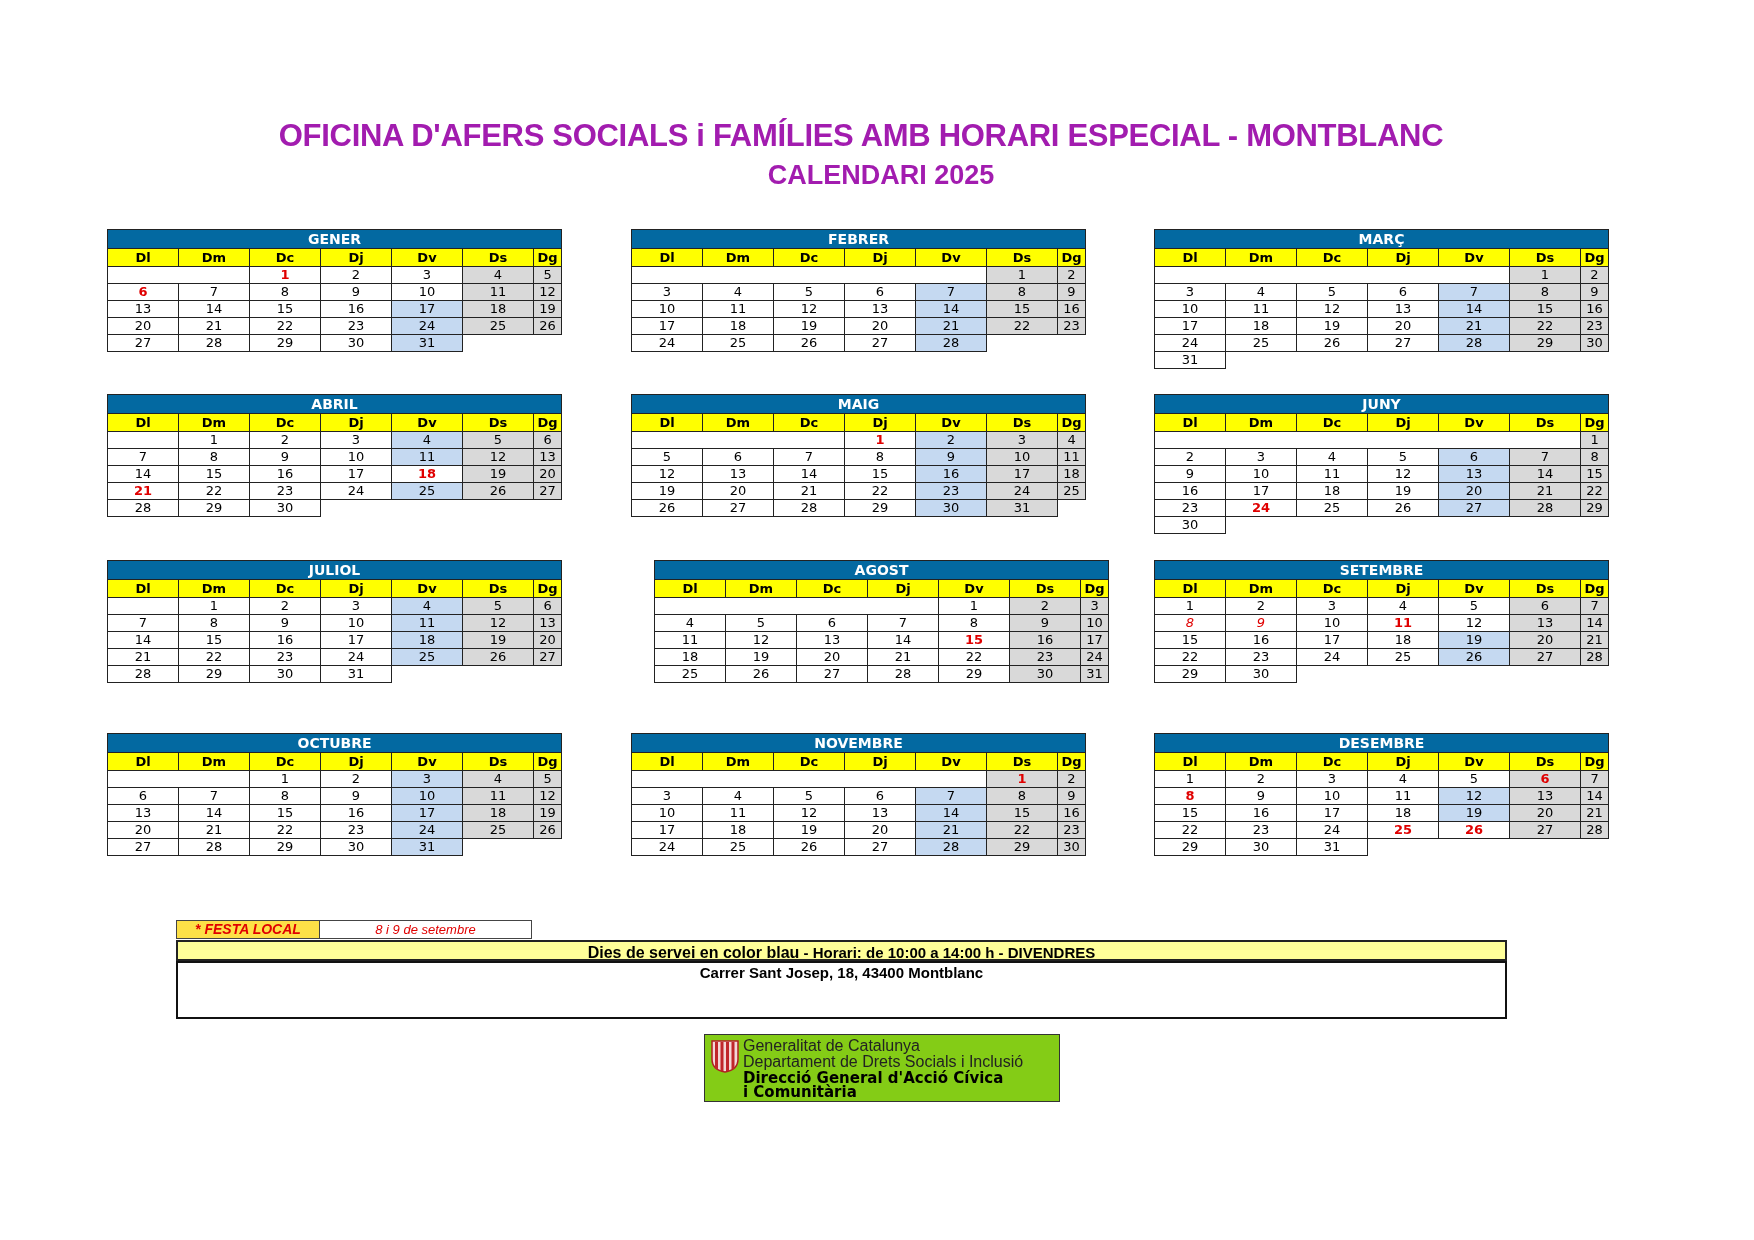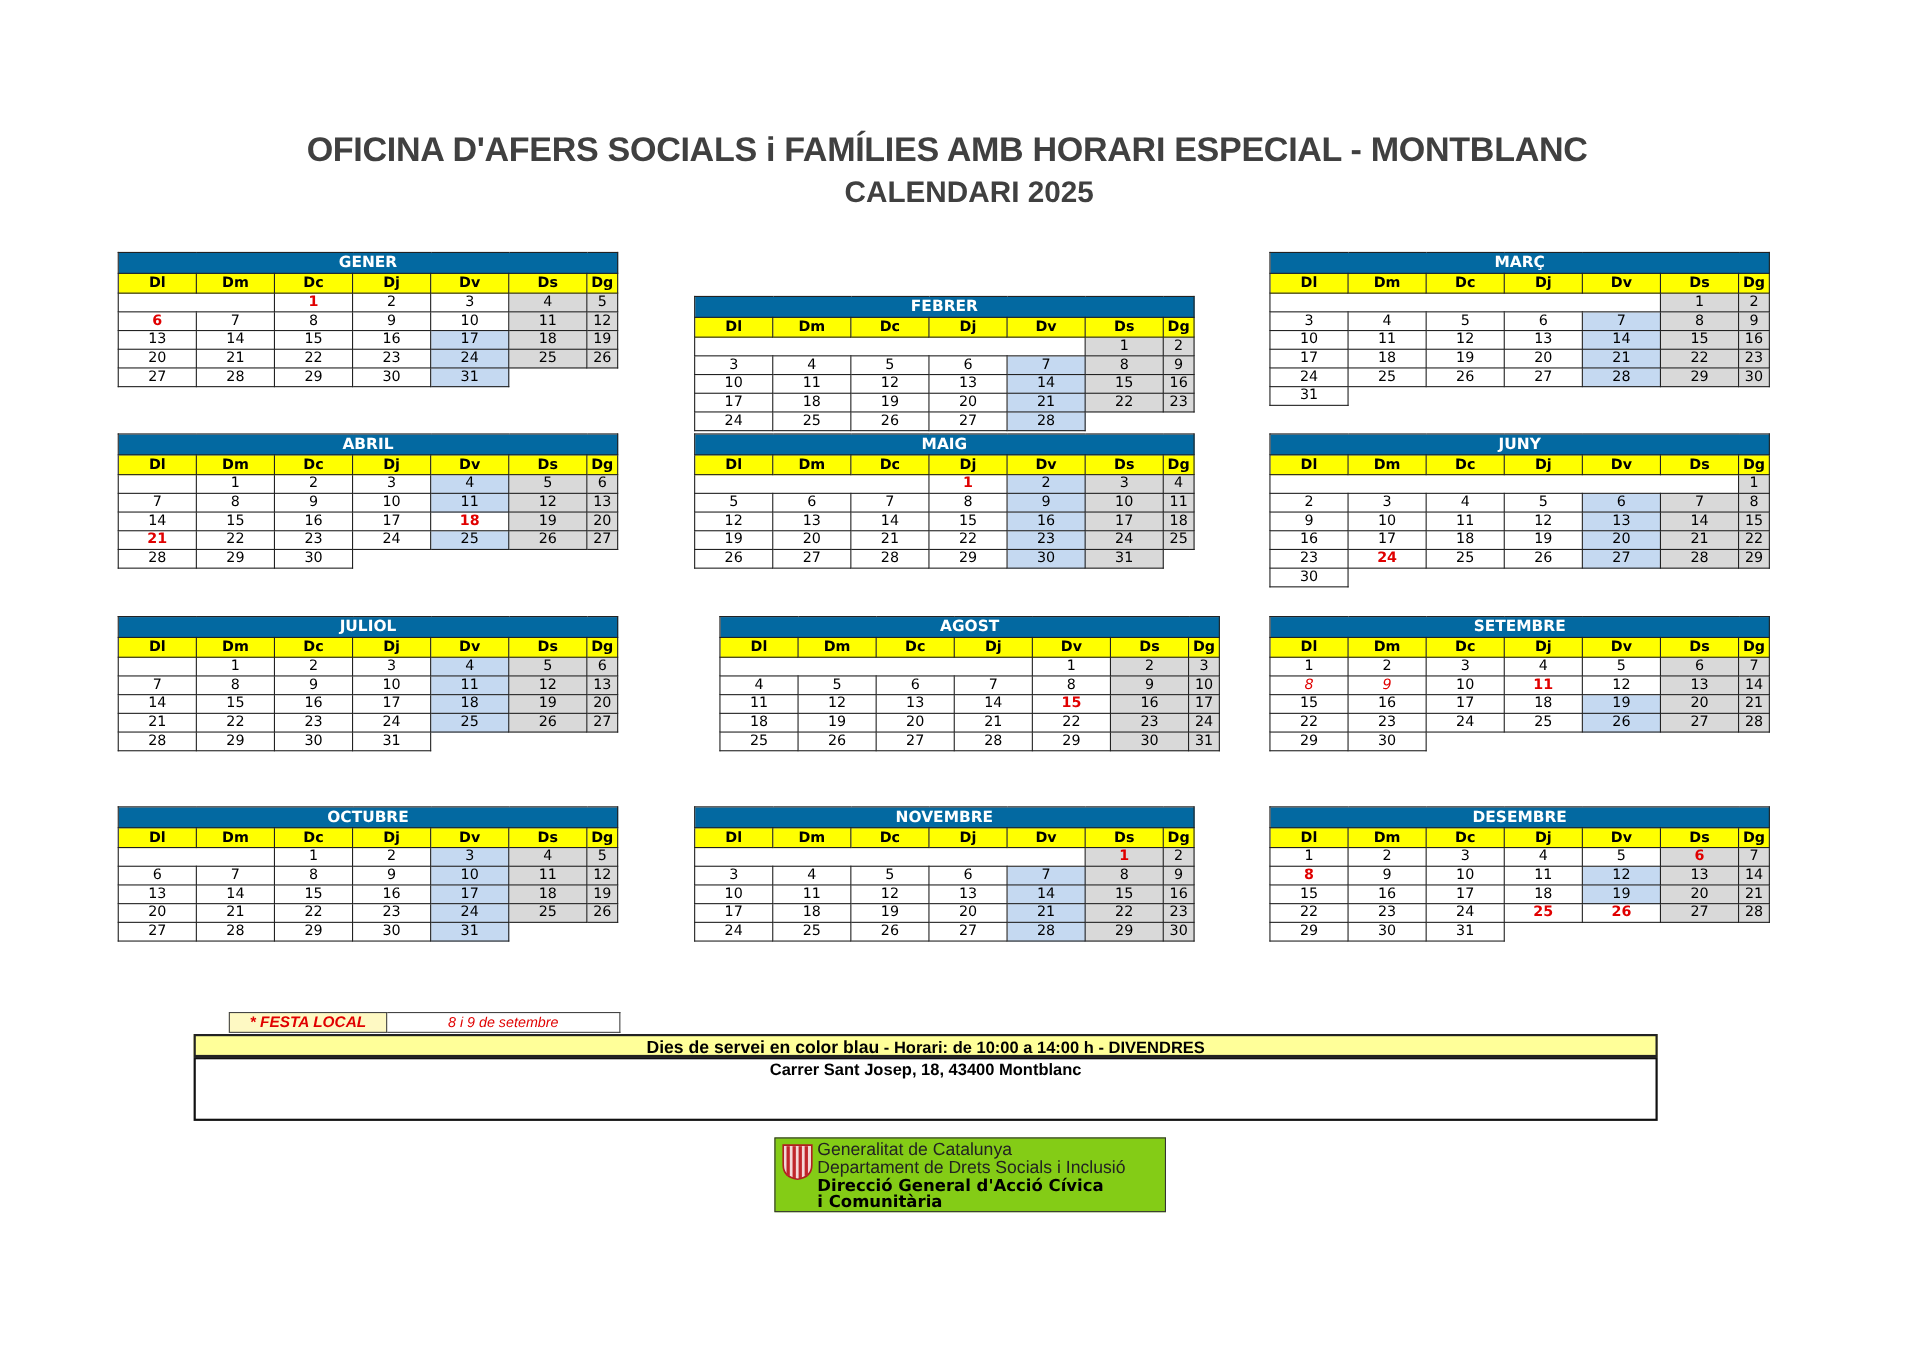--- a/index.html
+++ b/index.html
@@ -1,34 +1,34 @@
 <!DOCTYPE html>
 <html><head>
 <meta charset="utf-8">
 <style>
   html, body { margin:0; padding:0; background:#ffffff; }
   body { width:1754px; height:1240px; position:relative; overflow:hidden; font-family:"DejaVu Sans", sans-serif; }
-  .title { position:absolute; left:0; width:1722px; text-align:center; font-family:"Liberation Sans", sans-serif; font-weight:bold; color:#404040; }
+  .title { position:absolute; left:0; width:1722px; text-align:center; font-family:"Liberation Sans", sans-serif; font-weight:bold; color:#a21caf; }
   .title.main { top:118px; font-size:31px; letter-spacing:-0.3px; }
   .title.sub { top:160px; font-size:27px;padding-left:20px; }
 
   .month { position:absolute; width:454px; }
   .month table { border-collapse:collapse; table-layout:fixed; width:454px; }
   .month td { border:1.5px solid #222; text-align:center; font-size:13px; height:16px; padding:0; line-height:16px; color:#000; }
   .month col.c { width:71px; }
   .month col.g { width:28px; }
   .mhead td { background:#0369a1; color:#fff; font-weight:bold; font-size:14px; height:18px; line-height:18px; }
   .dhead td { background:#ffff00; font-weight:bold; font-size:13px; height:17px; line-height:17px; }
   td.we { background:#d9d9d9; }
   td.sv { background:#c5d9f1; }
   td.hol { color:#e00000; font-weight:bold; }
   td.loc { color:#e00000; font-style:italic; }
   td.none { border:none; background:transparent; }
   .festa { position:absolute; top:920px; left:176px; height:19px; display:flex; }
-  .festa .lbl { width:142px; border:1.5px solid #444; background:#fef9c3; color:#e00000; font-style:italic; font-weight:bold; font-size:14px; text-align:center; line-height:17px; font-family:"Liberation Sans", sans-serif;margin-left:32px; }
+  .festa .lbl { width:142px; border:1.5px solid #444; background:#fde047; color:#e00000; font-style:italic; font-weight:bold; font-size:14px; text-align:center; line-height:17px; font-family:"Liberation Sans", sans-serif; }
   .festa .val { width:211px; border:1.5px solid #444; border-left:none; color:#e00000; font-style:italic; font-size:13px; text-align:center; line-height:17px; font-family:"Liberation Sans", sans-serif; }
   .yellowbar { position:absolute; top:940px; left:176px; width:1331px; height:21px; background:#ffff99; border:2px solid #222; text-align:center; font-family:"Liberation Sans", sans-serif; font-weight:bold; font-size:15px; line-height:21px; box-sizing:border-box; }
   .yellowbar .a { font-size:16px; }
   .addr { position:absolute; top:961px; left:176px; width:1331px; height:58px; border:2.5px solid #111; box-sizing:border-box; text-align:center; font-family:"Liberation Sans", sans-serif; font-weight:bold; font-size:15px; line-height:20px; }
 
   .logo { position:absolute; left:704px; top:1034px; width:356px; height:68px; border:1.5px solid #333; box-sizing:border-box; background:#84cc16; }
   .logo .emb { position:absolute; left:5px; top:4px; width:30px; height:34px; }
   .logo .t1, .logo .t2 { position:absolute; left:38px; font-family:"Liberation Sans", sans-serif; font-size:16px; color:#222; line-height:16px; white-space:nowrap; }
   .logo .t1 { top:3px; }
   .logo .t2 { top:19px; }
@@ -107,21 +107,21 @@
             <td class="">28</td>
             <td class="">29</td>
             <td class="">30</td>
             <td class="sv">31</td>
             <td class="none"></td>
             <td class="none"></td>
           </tr>
         </tbody>
       </table>
     </div>
-    <div class="month" style="left: 631px; top: 229px; margin-top: 40px;">
+    <div class="month" style="left: 631px; top: 229px;">
       <table>
         <colgroup>
           <col class="c">
           <col class="c">
           <col class="c">
           <col class="c">
           <col class="c">
           <col class="c">
           <col class="g">
         </colgroup>

